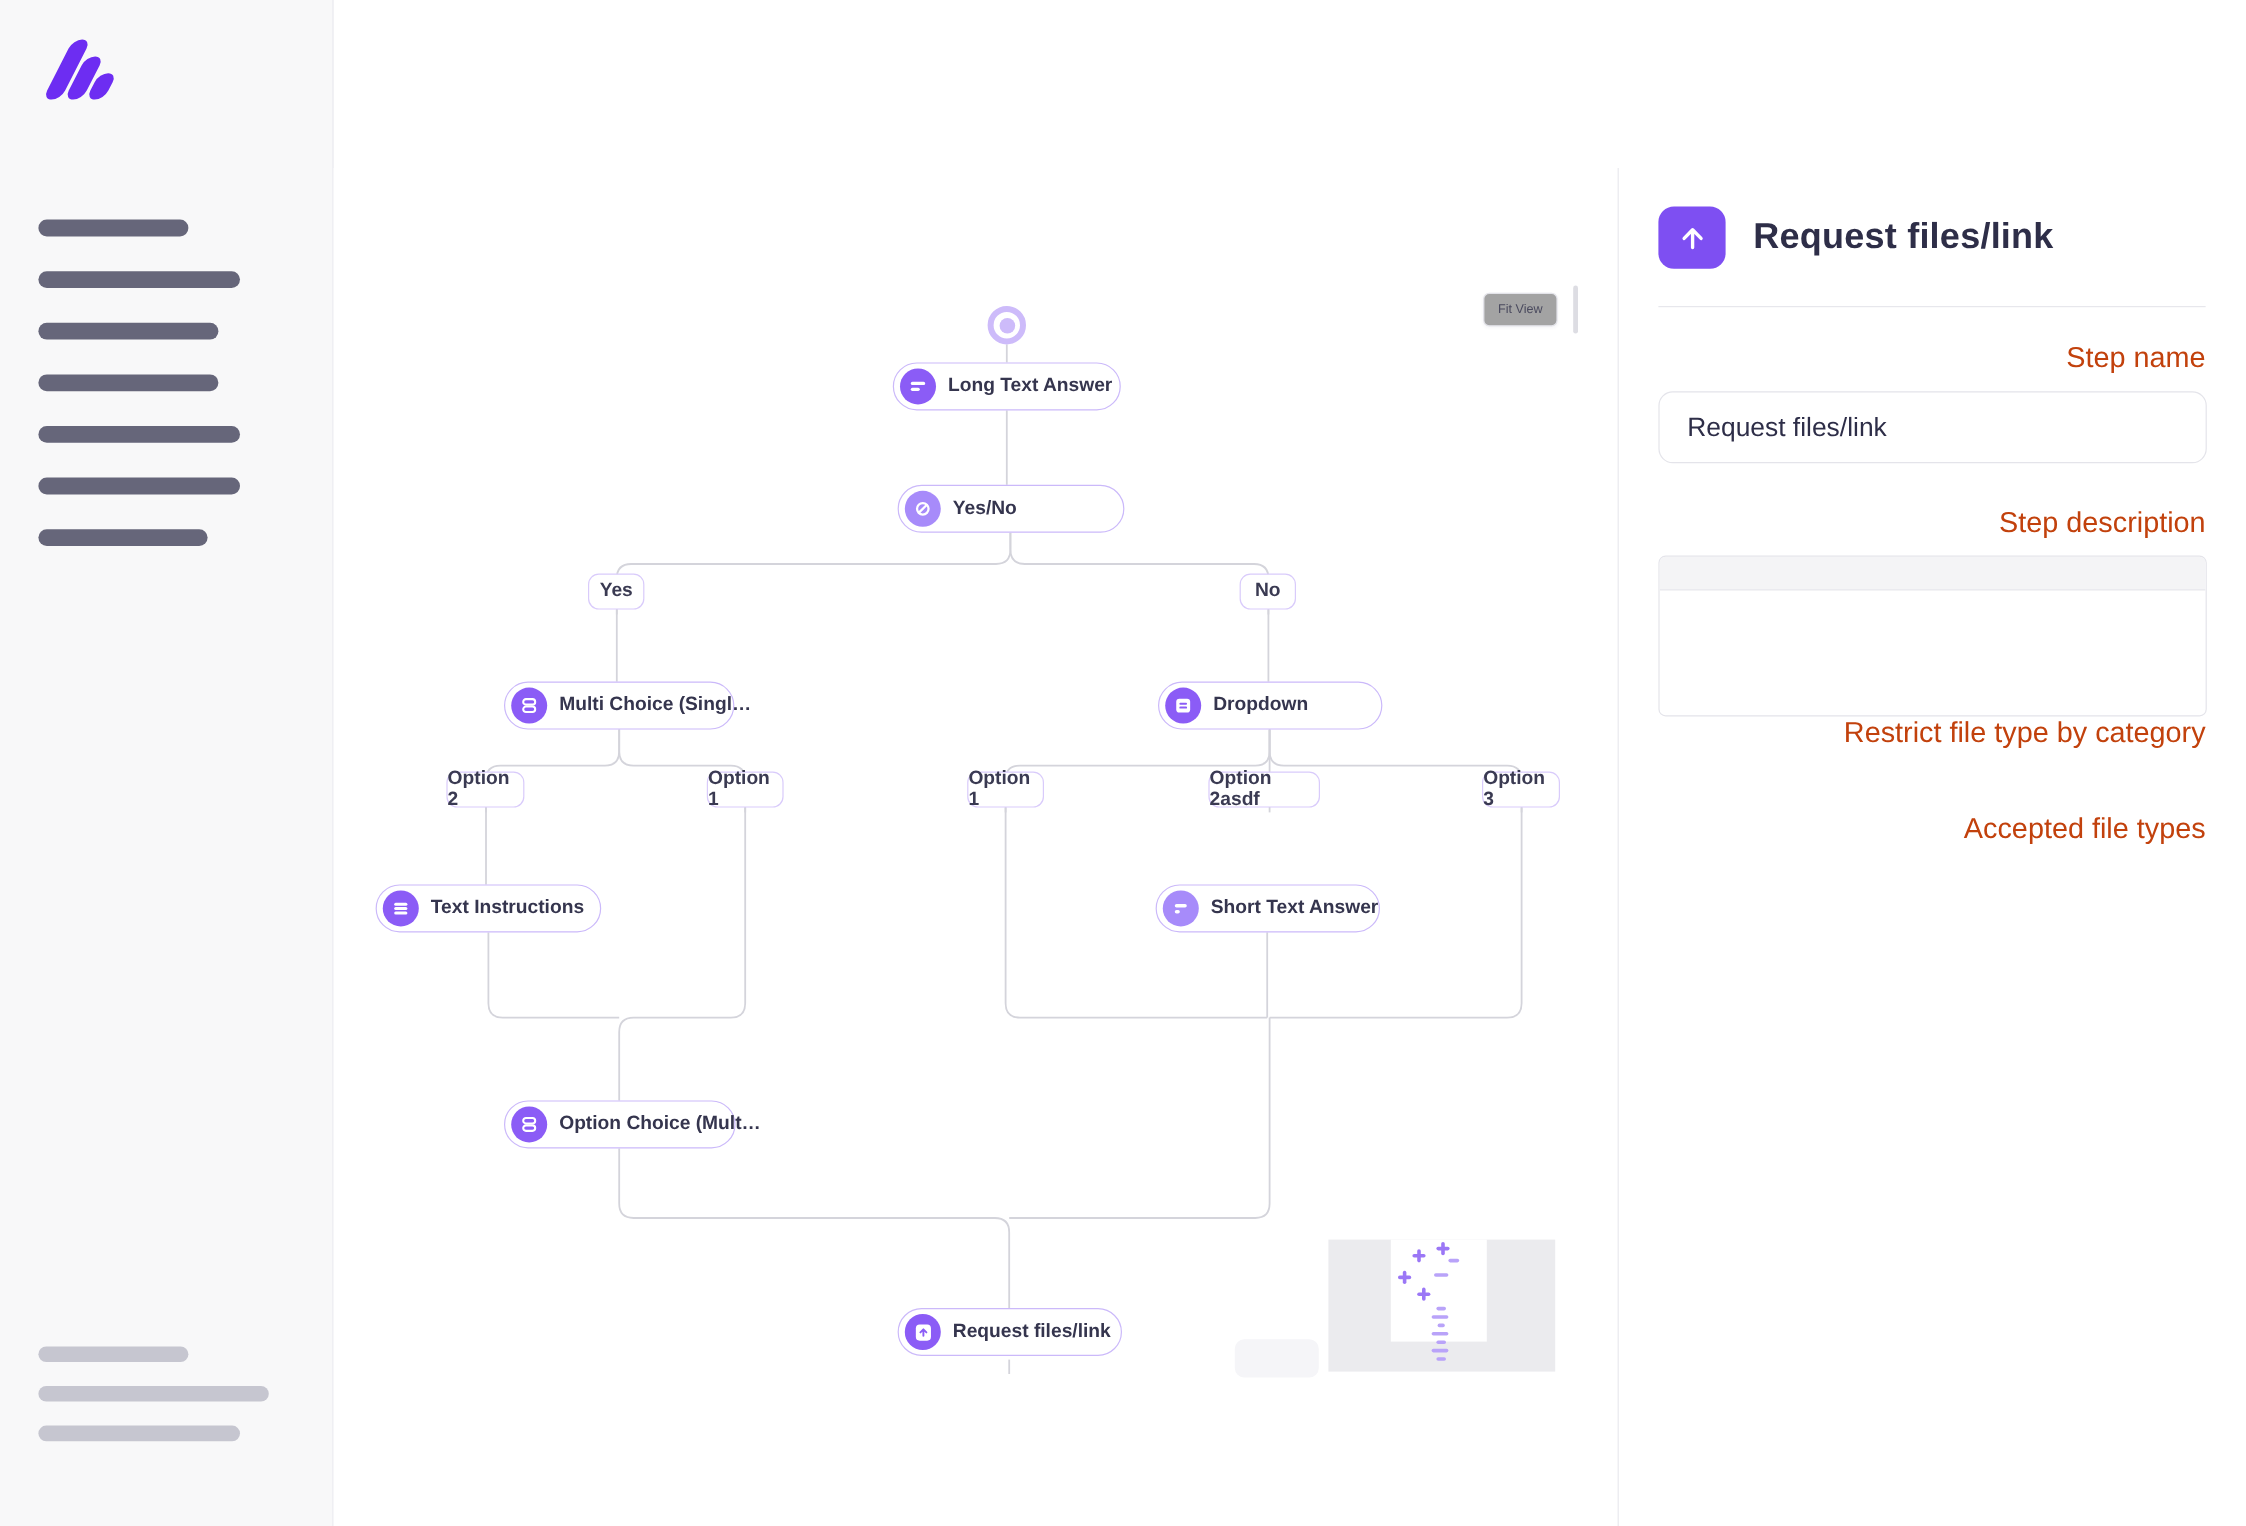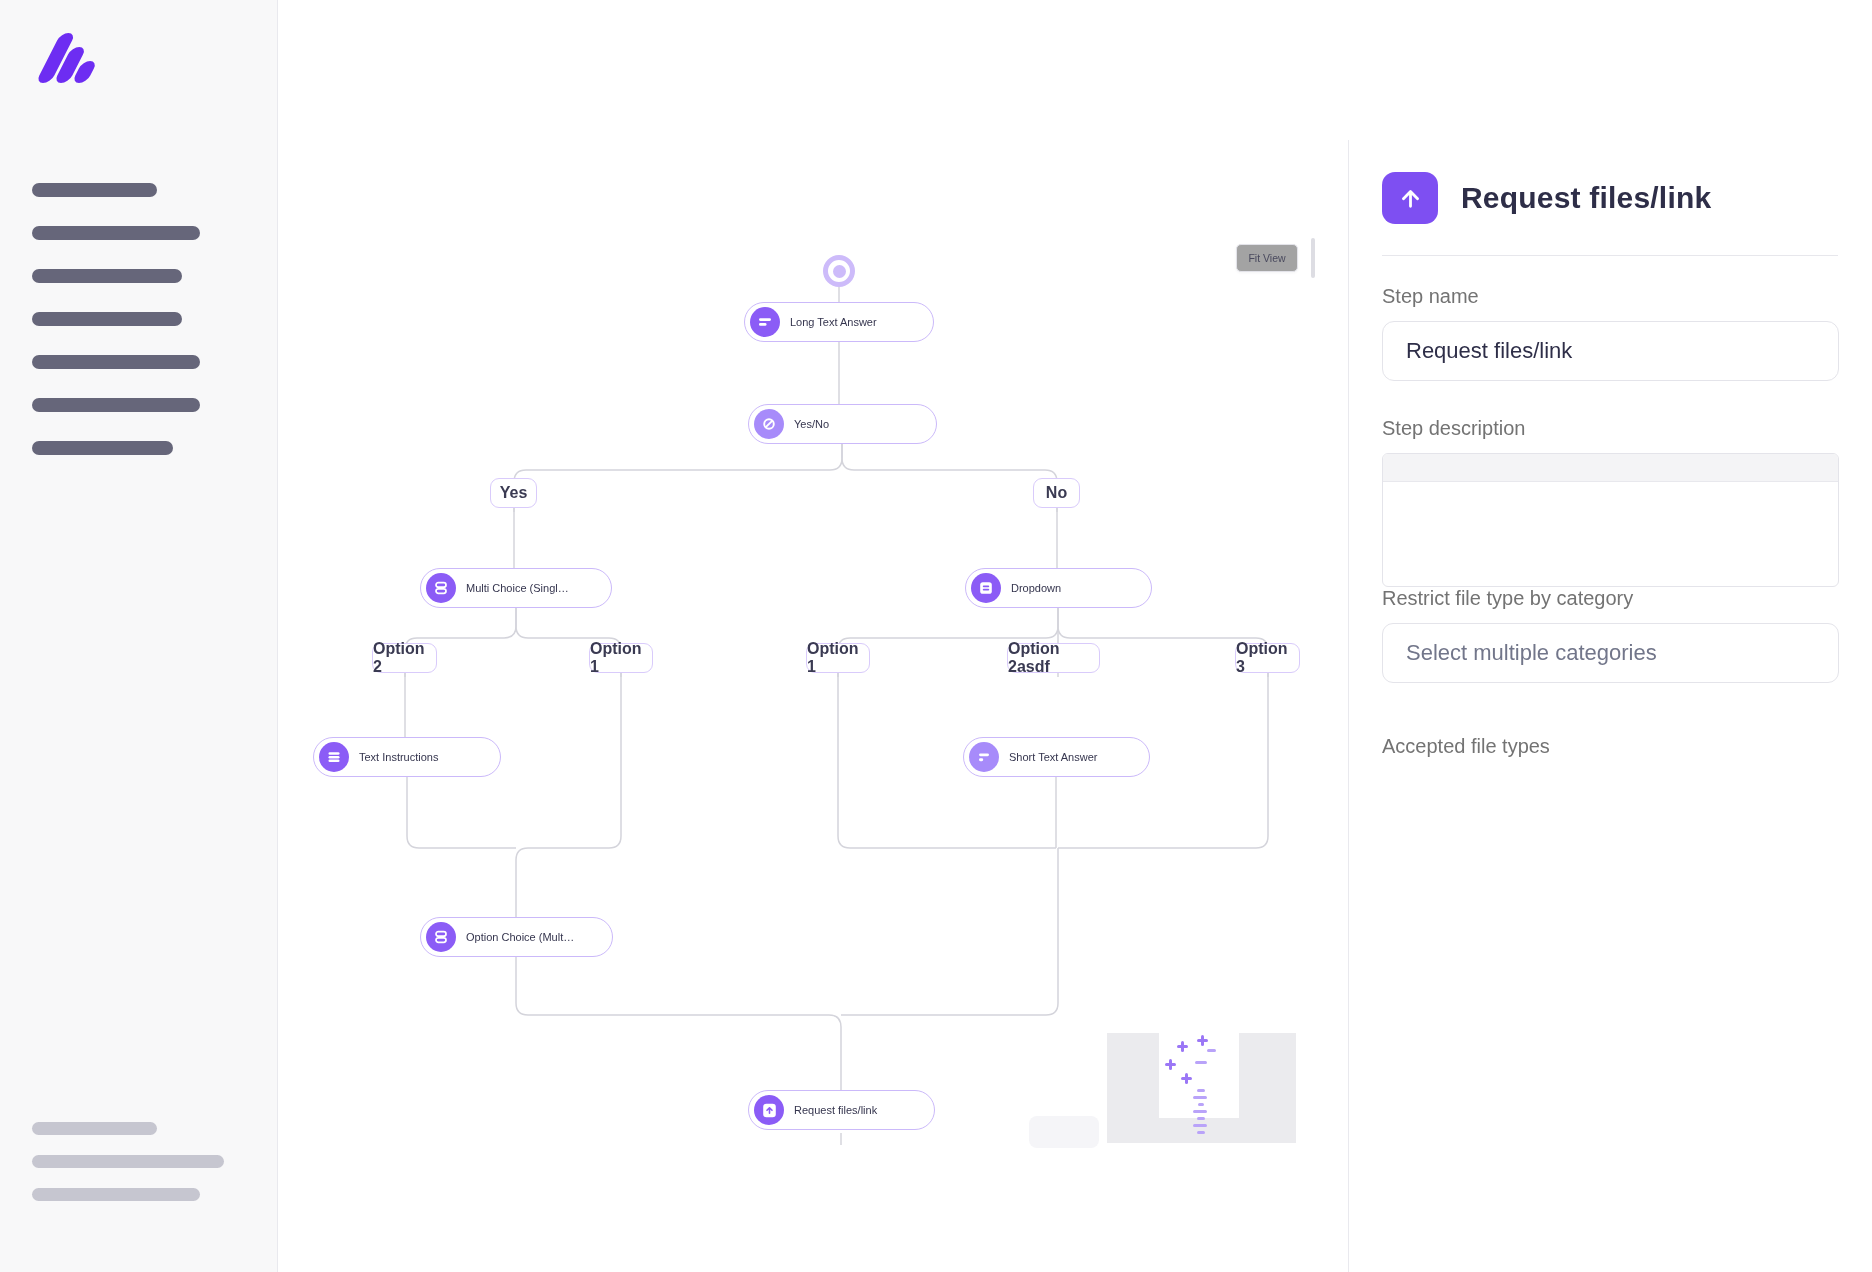--- a/index.html
+++ b/index.html
@@ -33,21 +33,21 @@
 
   
   .edges { position:absolute; left:0; top:0; z-index:1; }
   .edges path { fill:none; stroke:#d4d4db; stroke-width:1.5; }
   .start-node { position:absolute; left:545px; top:115px; width:32px; height:32px;
     border-radius:50%; background:#fff; border:5px solid #cdbbfa; z-index:2;
     display:flex; align-items:center; justify-content:center; }
   .start-node i { width:13px; height:13px; border-radius:50%; background:#cdbbfa; }
   .node { position:absolute; height:40px; background:#fff; border:1.5px solid #cbb9fa;
     border-radius:20px; display:flex; align-items:center; gap:10px; padding:0 14px 0 5px;
-    font-size:11px; font-weight:400; color:#35354e; z-index:2; white-space:nowrap; cursor:pointer; }
+    font-size:16px; font-weight:700; color:#35354e; z-index:2; white-space:nowrap; cursor:pointer; }
   .nicon { width:30px; height:30px; border-radius:50%; flex:none;
     display:flex; align-items:center; justify-content:center; }
   .ic-violet { background:#8b5cf6; }
   .ic-light  { background:#a78bfa; }
   .chip { position:absolute; height:30px; background:#fff; border:1.5px solid #d9cbfb;
     border-radius:9px; display:flex; align-items:center; justify-content:center;
     font-size:16px; font-weight:600; color:#3a3a52; z-index:2; cursor:pointer; }
   .fit-view { position:absolute; left:958px; top:104px; width:62px; height:28px; z-index:3;
     background:#a3a3a3; border:1px solid #e3e3e9; border-radius:5px; font-size:10.5px;
     color:#4a4a5e; display:flex; align-items:center; justify-content:center; cursor:pointer;
@@ -67,21 +67,21 @@
   .mm-dash { position:absolute; height:2.6px; background:#b9a3f9; border-radius:2px; }
   .mm-artifact { position:absolute; left:751px; top:976px; width:70px; height:32px;
     background:#f5f5f8; border-radius:8px; z-index:2; }
 
   
   .panel-head { display:flex; align-items:center; gap:23px; }
   .panel-icon { width:56px; height:52px; border-radius:13px; background:#7e4ff2;
     display:flex; align-items:center; justify-content:center; flex:none; }
   .panel-title { font-size:30px; font-weight:700; color:#2e2e48; letter-spacing:.2px; }
   .panel-divider { border:none; border-top:1px solid #e7e7ec; margin:31px 0 0 0; }
-  .field-label { font-size:20px; font-weight:500; color:#737373; }
+  .field-label { font-size:24px; font-weight:500; color:#c2410c;text-align:right; }
   .lbl-1 { margin-top:29px; }
   .txt-input { margin-top:13px; width:457px; height:60px; border:1.5px solid #e4e4ea;
     border-radius:12px; font-family:inherit; font-size:22px; color:#2e2e48;
     padding:0 23px; outline:none; background:#fff; }
   .txt-input::placeholder { color:#72768a; opacity:1; }
   .lbl-2 { margin-top:36px; }
   .desc-box { margin-top:13px; width:457px; height:134px; border:1.5px solid #e4e4ea;
     border-radius:6px; overflow:hidden; background:#fff; cursor:text; }
   .desc-toolbar { height:28px; background:#f4f4f6; border-bottom:1px solid #e8e8ed; }
   .lbl-3 { }
@@ -287,18 +287,17 @@
 
     <div class="field-label lbl-1">Step name</div>
     <input class="txt-input" type="text" value="Request files/link" style="">
 
     <div class="field-label lbl-2">Step description</div>
     <div class="desc-box">
       <div class="desc-toolbar"></div>
     </div>
 
     <div class="field-label lbl-3">Restrict file type by category</div>
-    <input class="txt-input sel-input" type="text" placeholder="Select multiple categories" style="">
 
     <div class="field-label lbl-4">Accepted file types</div>
   </aside>
 
 </div>
 
 </body></html>

